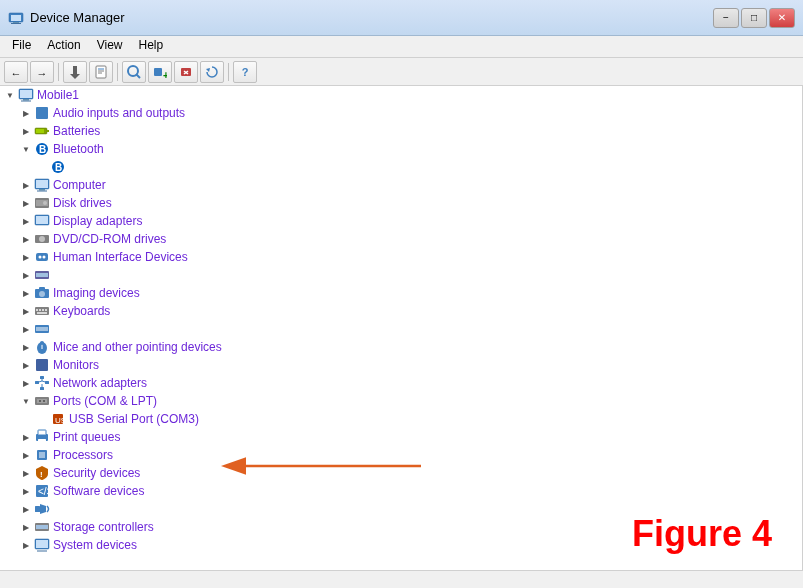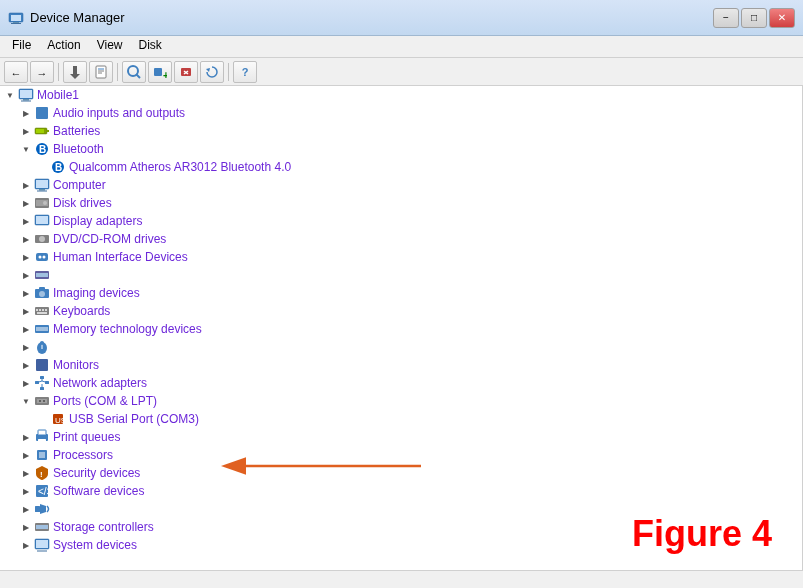--- a/index.html
+++ b/index.html
@@ -212,21 +212,21 @@
     <div class="title-btn">−</div>
     <div class="title-btn">□</div>
     <div class="title-btn close">✕</div>
   </div>
 </div>
 
 <div class="menu-bar">
   <span class="menu-item">File</span>
   <span class="menu-item">Action</span>
   <span class="menu-item">View</span>
-  <span class="menu-item">Disk</span>
+  <span class="menu-item">Help</span>
 </div>
 
 <div class="toolbar">
   <div class="toolbar-btn">
     <span>←</span>
   </div>
   <div class="toolbar-btn">
     <span>→</span>
   </div>
   <div class="toolbar-sep"></div>
@@ -322,21 +322,20 @@
         <span class="tree-label">Bluetooth</span>
       </div>
       <div class="tree-item indent-2">
         <span class="tree-expand"></span>
         <span class="tree-icon">
           <svg width="16" height="16" viewBox="0 0 16 16">
             <circle cx="8" cy="8" r="6" fill="#0060c0"></circle>
             <text x="5" y="12" font-size="10" fill="white" font-weight="bold">B</text>
           </svg>
         </span>
-        <span class="tree-label">Qualcomm Atheros AR3012 Bluetooth 4.0</span>
       </div>
       <div class="tree-item indent-1">
         <span class="tree-expand" style="font-size: 8px;">▶</span>
         <span class="tree-icon">
           <svg width="16" height="16" viewBox="0 0 16 16">
             <rect x="1" y="2" width="14" height="10" rx="1" fill="#4080c0" stroke="#2060a0" stroke-width="0.5"></rect>
             <rect x="2" y="3" width="12" height="8" fill="#c8e0f8"></rect>
             <rect x="5" y="12" width="6" height="1.5" fill="#6090b0"></rect>
             <rect x="3" y="13.5" width="10" height="1" fill="#4070a0"></rect>
           </svg>
@@ -420,31 +419,31 @@
         <span class="tree-label">Keyboards</span>
       </div>
       <div class="tree-item indent-1">
         <span class="tree-expand" style="font-size: 8px;">▶</span>
         <span class="tree-icon">
           <svg width="16" height="16" viewBox="0 0 16 16">
             <rect x="1" y="4" width="14" height="8" rx="1" fill="#4080c0"></rect>
             <rect x="2" y="6" width="12" height="4" fill="#a0c0e0"></rect>
           </svg>
         </span>
-        <span class="tree-label">Memory technology devices</span>
       </div>
       <div class="tree-item indent-1">
         <span class="tree-expand" style="font-size: 8px;">▶</span>
         <span class="tree-icon">
           <svg width="16" height="16" viewBox="0 0 16 16">
             <ellipse cx="8" cy="9" rx="5" ry="6" fill="#4080c0"></ellipse>
             <line x1="8" y1="5" x2="8" y2="10" stroke="white" stroke-width="1"></line>
             <ellipse cx="8" cy="4" rx="2" ry="2" fill="#4080c0"></ellipse>
           </svg>
         </span>
+        <span class="tree-label">Mice and other pointing devices</span>
       </div>
       <div class="tree-item indent-1">
         <span class="tree-expand" style="font-size: 8px;">▶</span>
         <span class="tree-icon">
           <svg width="16" height="16" viewBox="0 0 16 16">
             <rect x="2" y="2" width="12" height="12" rx="1" fill="#4060a0"></rect>
           </svg>
         </span>
         <span class="tree-label">Monitors</span>
       </div>

